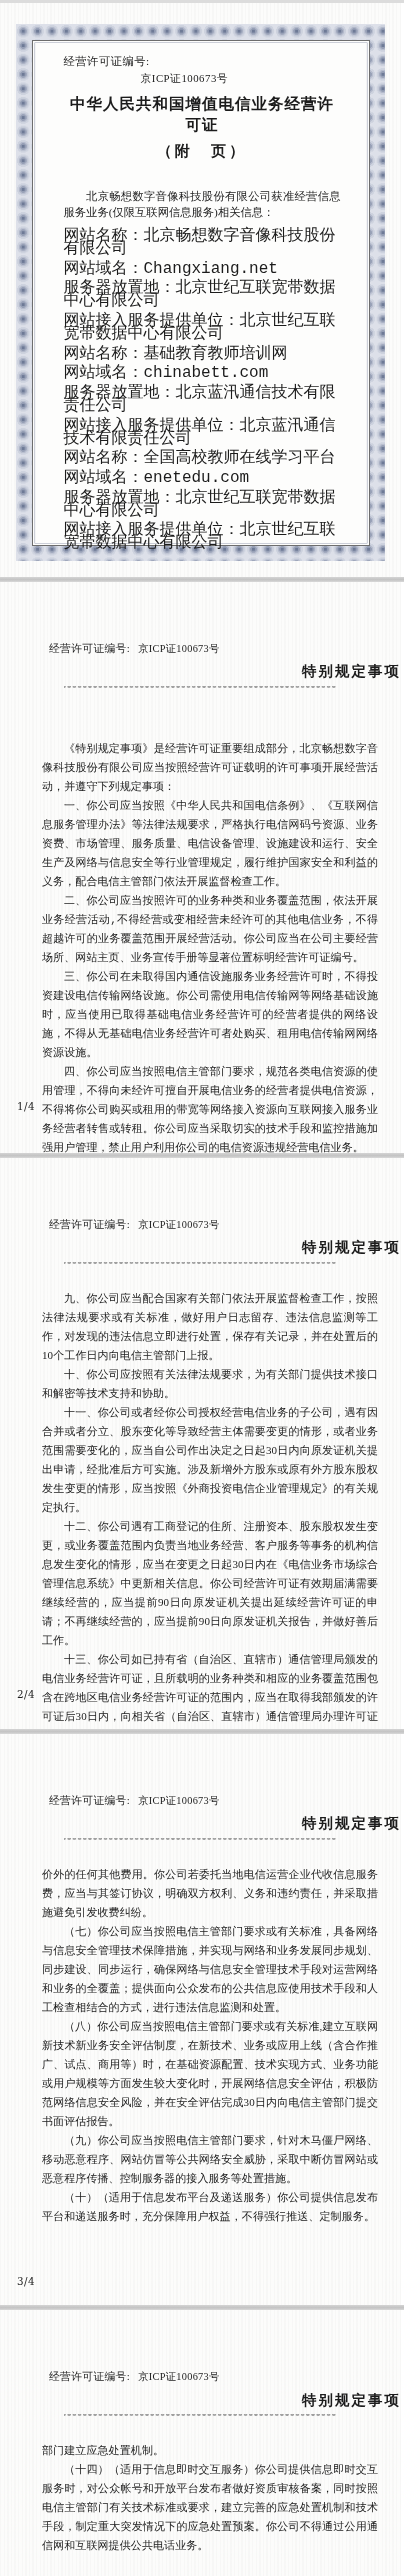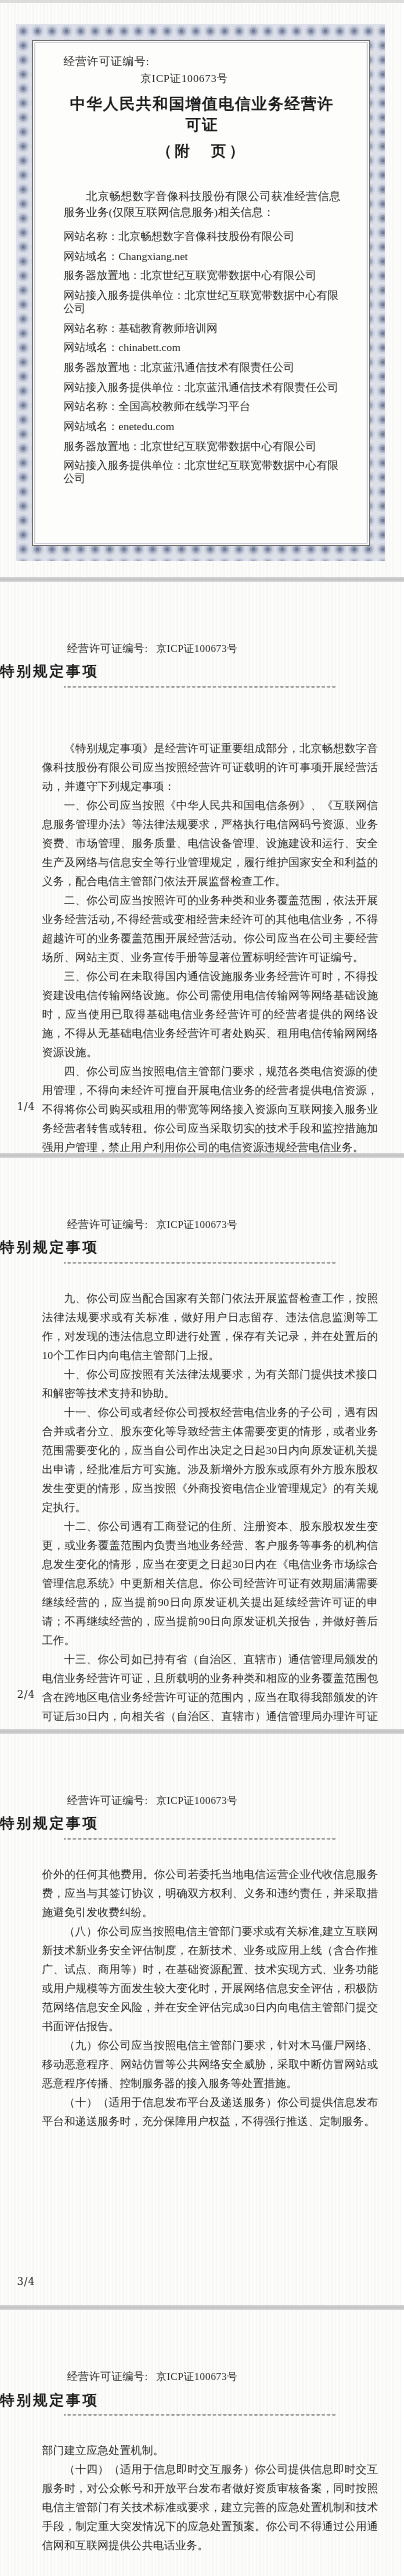--- a/index.html
+++ b/index.html
@@ -38,28 +38,28 @@
     box-shadow: inset 0 0 0 1.5px #fdfdfc, inset 0 0 0 2.1px #9aa1b4;
   }
   .cert-content{position:absolute; inset:0; padding:13.4px 28px 10.3px 31px;}
   .cert-no-label{font-size:11.3px; letter-spacing:0.5px;}
   .cert-no{font-size:10.8px; margin:3.1px 0 0 77px; letter-spacing:0.5px;}
   .cert-title{font-size:15.5px; font-weight:bold; text-align:center; margin-top:8.2px; letter-spacing:1px; font-family:Liberation Mono, monospace;}
   .cert-subtitle{font-size:15px; font-weight:bold; text-align:center; margin-top:5.2px; letter-spacing:3.1px;}
   .cert-intro{font-size:11.3px; line-height:16px; margin-top:27px; text-indent:2em; text-align:justify;}
   .cert-entries{margin-top:10.3px; list-style:none; padding:0;}
   .cert-entries li{
-    font-size:11px; line-height:13px; margin:0 0 6.7px 0; text-align:left;
-    font-family:Liberation Serif, serif;
+    font-size:16px; line-height:13px; margin:0 0 6.7px 0; text-align:left;
+    font-family:Liberation Mono, monospace;
   }
 
   
-  .p-hdr{padding:60px 0 0 67px; font-size:10.8px; letter-spacing:0.3px;}
+  .p-hdr{padding:60px 0 0 49px; font-size:10.8px; letter-spacing:0.3px;}
   .p-hdr .no{margin-left:5.2px; font-size:10.3px;}
-  .p-title{text-align:left; font-size:14.4px; font-weight:bold; letter-spacing:2.1px; margin-top:6.2px;}
+  .p-title{text-align:right; font-size:14.4px; font-weight:bold; letter-spacing:2.1px; margin-top:6.2px;}
   .zigzag{
     width:273px; height:4.1px; margin:4.6px auto 0 auto;
     background:
       linear-gradient(135deg, #8f8f8f 25%, transparent 25%) 0 0/5.2px 4.1px,
       linear-gradient(225deg, #8f8f8f 25%, transparent 25%) 0 0/5.2px 4.1px,
       linear-gradient(315deg, #c9c9c9 25%, transparent 25%) 0 2.1px/5.2px 4.1px,
       linear-gradient(45deg,  #c9c9c9 25%, transparent 25%) 0 2.1px/5.2px 4.1px;
     opacity:.85;
   }
   .p-body{padding:0 23px 0 42px; margin-top:23px;}
@@ -154,20 +154,21 @@
 
   <div class="sheet sheet-std">
     <div class="p-hdr">
       <span>经营许可证编号:</span>
       <span class="no">京ICP证100673号</span>
     </div>
     <div class="p-title">特别规定事项</div>
     <div class="zigzag"></div>
     <div class="p-body">
       <p class="no-indent">价外的任何其他费用。你公司若委托当地电信运营企业代收信息服务费，应当与其签订协议，明确双方权利、义务和违约责任，并采取措施避免引发收费纠纷。</p>
+      <p>（七）你公司应当按照电信主管部门要求或有关标准，具备网络与信息安全管理技术保障措施，并实现与网络和业务发展同步规划、同步建设、同步运行，确保网络与信息安全管理技术手段对运营网络和业务的全覆盖；提供面向公众发布的公共信息应使用技术手段和人工检查相结合的方式，进行违法信息监测和处置。</p>
       <p>（八）你公司应当按照电信主管部门要求或有关标准,建立互联网新技术新业务安全评估制度，在新技术、业务或应用上线（含合作推广、试点、商用等）时，在基础资源配置、技术实现方式、业务功能或用户规模等方面发生较大变化时，开展网络信息安全评估，积极防范网络信息安全风险，并在安全评估完成30日内向电信主管部门提交书面评估报告。</p>
       <p>（九）你公司应当按照电信主管部门要求，针对木马僵尸网络、移动恶意程序、网站仿冒等公共网络安全威胁，采取中断仿冒网站或恶意程序传播、控制服务器的接入服务等处置措施。</p>
       <p>（十）（适用于信息发布平台及递送服务）你公司提供信息发布平台和递送服务时，充分保障用户权益，不得强行推送、定制服务。</p>
 
     </div>
     <div class="pageno pn4">3/4</div>
   </div>
 
   <div class="gap"></div>
 

